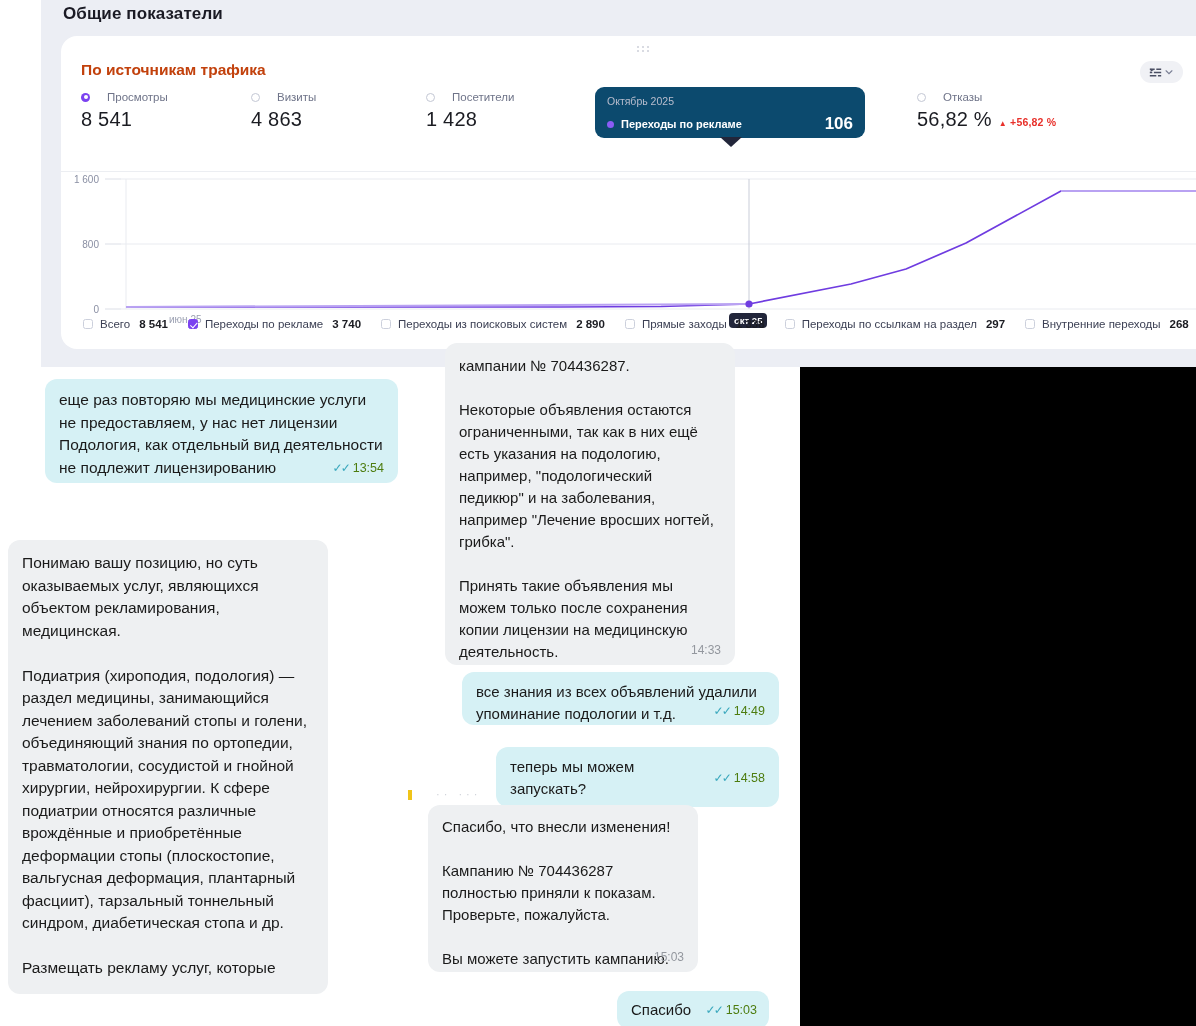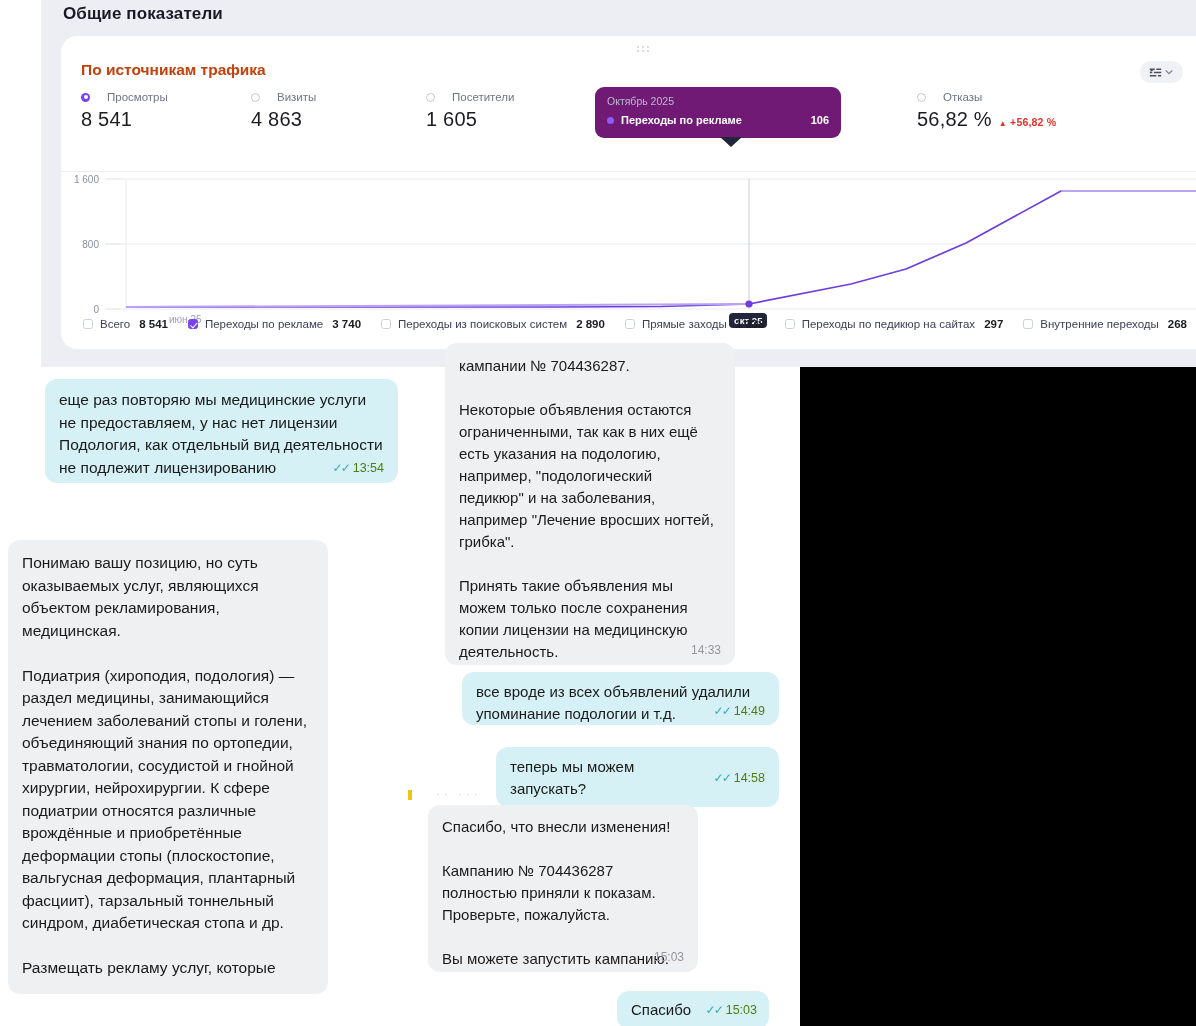--- a/index.html
+++ b/index.html
@@ -72,29 +72,29 @@
     margin-top: 5px; font-size: 20px; color: #1b1c22; letter-spacing:.2px;
     display:flex; align-items:flex-end; gap:7px;
   }
   .delta { font-size: 10.5px; color: #e8302a; font-weight: 600; padding-bottom:3px; }
   .delta .tri { font-size: 8px; }
 
   .card-divider { position:absolute; left:0; right:0; top:135px; height:1px; background:#eceef2; }
 
   
   .tooltip {
-    position: absolute; left: 554px; top: 87px; width: 246px; height: 51px;
-    background: #701a75; border-radius: 9px; z-index: 30;
+    position: absolute; left: 554px; top: 87px; width: 270px; height: 51px;
+    background: #0c4a6e; border-radius: 9px; z-index: 30;
     padding: 8px 12px 8px 12px; color: #fff;
   }
   .tooltip-date { font-size: 10.5px; color: #b9bdcd; }
   .tooltip-row { display:flex; align-items:center; margin-top: 7px; }
   .tt-dot { width:7px; height:7px; border-radius:50%; background:#8b5cf6; margin-right:7px; }
   .tt-name { font-size: 11px; font-weight: 700; }
-  .tt-val { margin-left:auto; font-size: 11px; font-weight: 600; }
+  .tt-val { margin-left:auto; font-size: 17px; font-weight: 600; }
   .tooltip-tail {
     position:absolute; left:125px; bottom:-9px; width:0; height:0;
     border-left:11px solid transparent; border-right:11px solid transparent;
     border-top:10px solid #22263a;
   }
 
   
   .plot { position: absolute; left: 0px; top: 132px; width: 1164px; height: 150px; }
   .ylabel { position:absolute; font-size:10px; color:#8a8fa3; text-align:right; width:34px; }
   .xlabel { position:absolute; font-size:10px; color:#9a9fb1;padding-left:48px; }
@@ -207,21 +207,21 @@
               <span>4 863</span>
             </div>
         </div>
 
         <div class="metric" style="left:345px">
           <div class="metric-head">
             <span class="radio"></span>
             <span class="metric-label">Посетители</span>
           </div>
           <div class="metric-value">
-              <span>1 605</span>
+              <span>1 428</span>
             </div>
         </div>
 
         <div class="metric" style="left:518px">
           <div class="metric-head">
             <span class="radio"></span>
           </div>
         </div>
 
         <div class="metric" style="left:836px">
@@ -283,21 +283,21 @@
           <span class="lg-name">Переходы из поисковых систем</span>
           <span class="lg-val">2 890</span>
         </div>
         <div class="legend-item">
           <span class="lg-box"></span>
           <span class="lg-name">Прямые заходы</span>
           <span class="lg-val">1 338</span>
         </div>
         <div class="legend-item">
           <span class="lg-box"></span>
-          <span class="lg-name">Переходы по педикюр на сайтах</span>
+          <span class="lg-name">Переходы по ссылкам на раздел</span>
           <span class="lg-val">297</span>
         </div>
         <div class="legend-item">
           <span class="lg-box"></span>
           <span class="lg-name">Внутренние переходы</span>
           <span class="lg-val">268</span>
         </div>
       </div>
     </div>
 
@@ -341,21 +341,21 @@
 
 Некоторые объявления остаются ограниченными, так как в них ещё есть указания на подологию, например, "подологический педикюр" и на заболевания, например "Лечение вросших ногтей, грибка".
 
 Принять такие объявления мы можем только после сохранения копии лицензии на медицинскую деятельность.</div>
         <div class="meta-row" style="margin-top:-20px;">
           <span class="time-in">14:33</span>
         </div>
       </div>
 
       <div class="bubble b-out" style="left:52px; top:305px; width:317px; padding:9px 14px 7px 14px;">
-        <div class="b-text sm">все вроде из всех объявлений удалили упоминание подологии и т.д.</div>
+        <div class="b-text sm">все знания из всех объявлений удалили упоминание подологии и т.д.</div>
         <div class="meta-row" style="margin-top:-21px;">
           <span class="ticks">✓✓</span>
           <span class="time-out">14:49</span>
         </div>
       </div>
 
       <div class="bubble b-out" style="left:86px; top:380px; width:283px; padding:9px 14px 7px 14px; display:flex; align-items:center;">
         <span class="b-text sm">теперь мы можем запускать?</span>
         <span class="ticks" style="margin-left:auto">✓✓</span>
         <span class="time-out">14:58</span>

